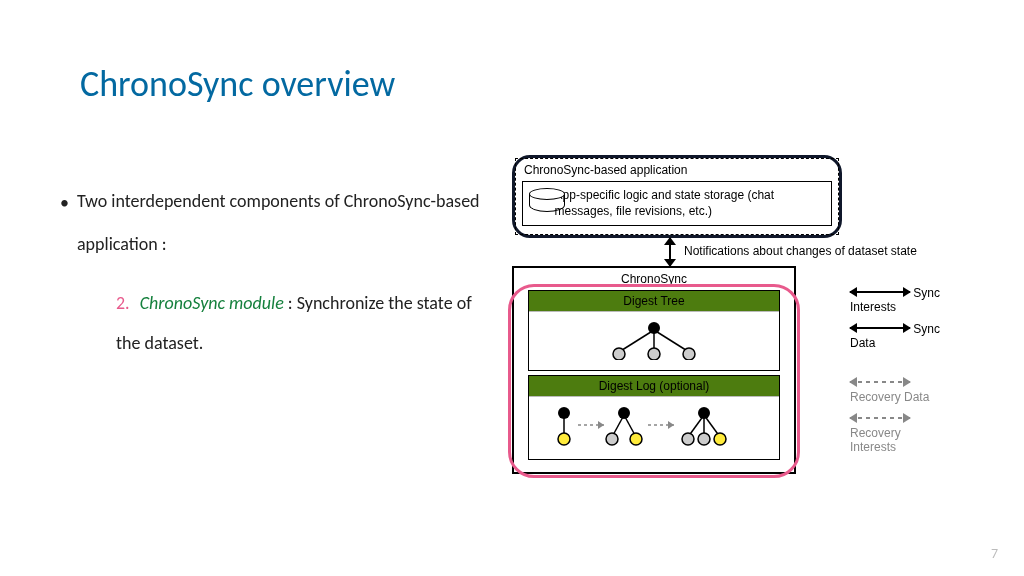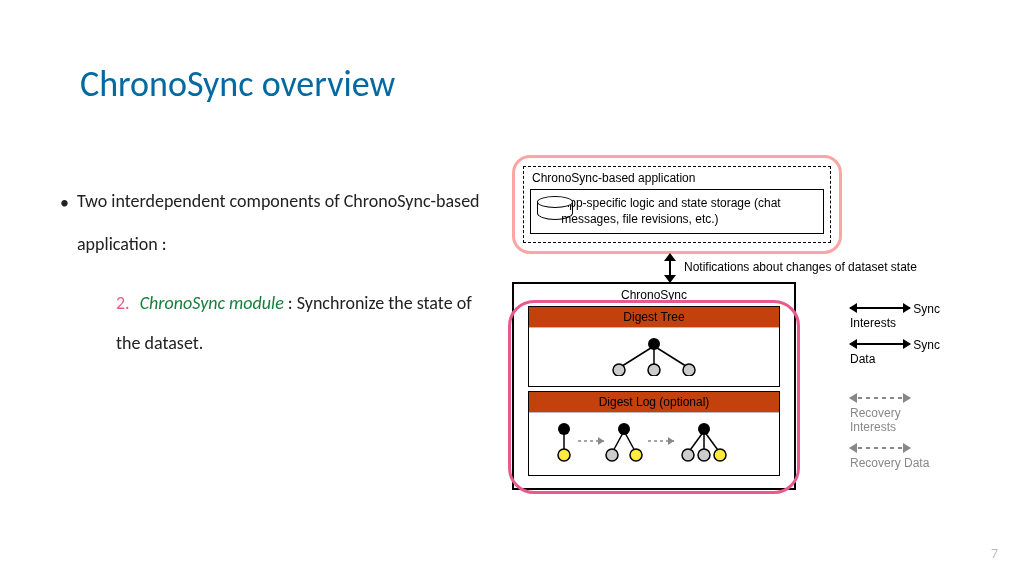--- a/index.html
+++ b/index.html
@@ -53,23 +53,23 @@
     top: 155px;
     left: 512px;
     width: 490px;
     font-family: Verdana, sans-serif;
     font-size: 12px;
     color: #000;
   }
   .top-row { display: flex; align-items: center; }
   .app-box-wrap { position: relative; width: 330px; }
   .green-outline {
-    border: 3px solid #fca5a5;
+    border: 3px solid #0f172a;
     border-radius: 18px;
-    padding: 8px;
+    padding: 0;
   }
   .dashed-box {
     border: 1.5px dashed #000;
     padding: 4px 6px 8px 6px;
   }
   .dashed-box .title-sm {
     font-size: 12px;
     margin: 0 0 4px 2px;
   }
   .inner-solid {
@@ -132,21 +132,21 @@
     border: 2px solid #000;
     padding: 4px 6px 8px 6px;
   }
   .big-solid .title-sm { text-align:center; margin-bottom:4px; }
   .sub-box {
     border: 1.5px solid #000;
     margin: 4px 8px;
     padding-bottom: 6px;
   }
   .sub-box .hdr {
-    background:#c2410c; text-align:center; font-size:12px; padding:3px 0;
+    background:#4d7c0f; text-align:center; font-size:12px; padding:3px 0;
     border-bottom:1px solid #bbb;
   }
   .tree-area { display:flex; justify-content:center; padding:8px 0 4px;}
   .pink-outline {
     position:absolute; top:18px; left:-4px; right:-4px; bottom:-4px;
     border: 3px solid #E85A8C; border-radius: 26px; pointer-events:none;
   }
   .side-arrows { margin-left:12px; width:140px; padding-top:20px;}
   .side-arrows .grp { margin-bottom:8px;margin-left:42px;}
   .side-arrows .lbl { font-size:12px; }
@@ -258,23 +258,23 @@
         <div class="arrow-h" style="display:inline-block;vertical-align:middle;"></div>
         <span class="lbl">Sync Interests</span>
       </div>
       <div class="grp">
         <div class="arrow-h" style="display:inline-block;vertical-align:middle;"></div>
         <span class="lbl">Sync Data</span>
       </div>
       <div style="height:18px"></div>
       <div class="grp">
         <div class="arrow-h gray dashed" style="display:inline-block;vertical-align:middle;"></div>
+        <span class="lbl gray-text">Recovery Data</span>
+      </div>
+      <div class="grp">
+        <div class="arrow-h gray dashed" style="display:inline-block;vertical-align:middle;"></div>
         <span class="lbl gray-text">Recovery Interests</span>
       </div>
-      <div class="grp">
-        <div class="arrow-h gray dashed" style="display:inline-block;vertical-align:middle;"></div>
-        <span class="lbl gray-text">Recovery Data</span>
-      </div>
     </div>
   </div>
 </div>
 
 <div class="page-num">7</div>
 
 </body></html>

